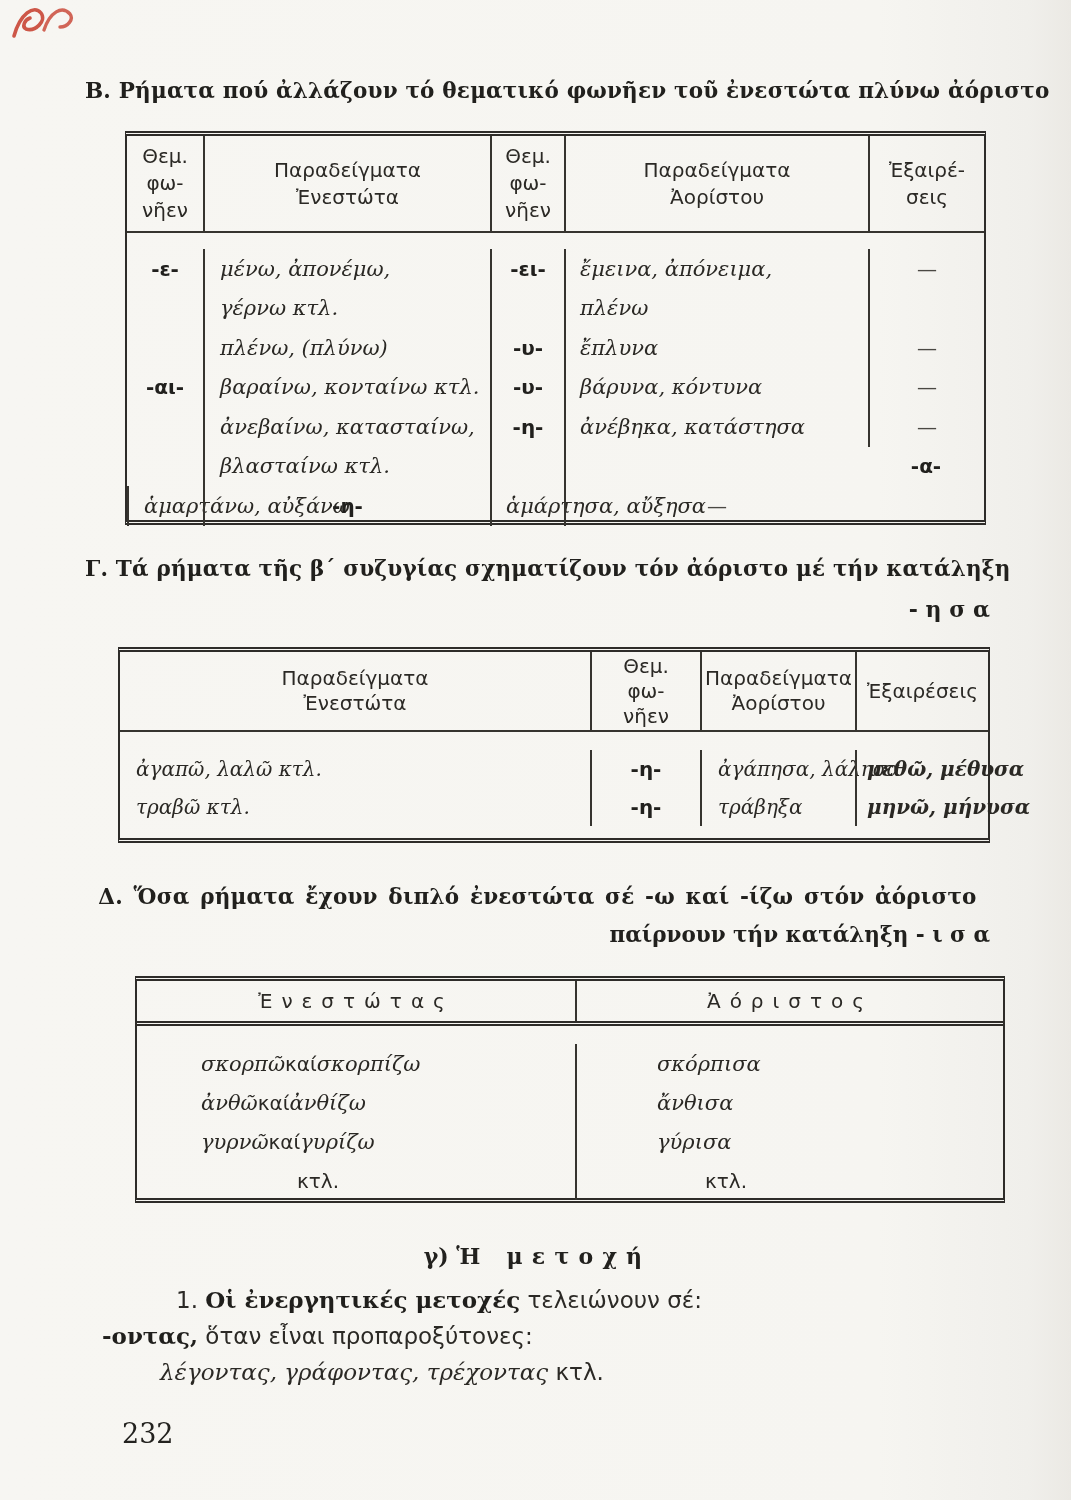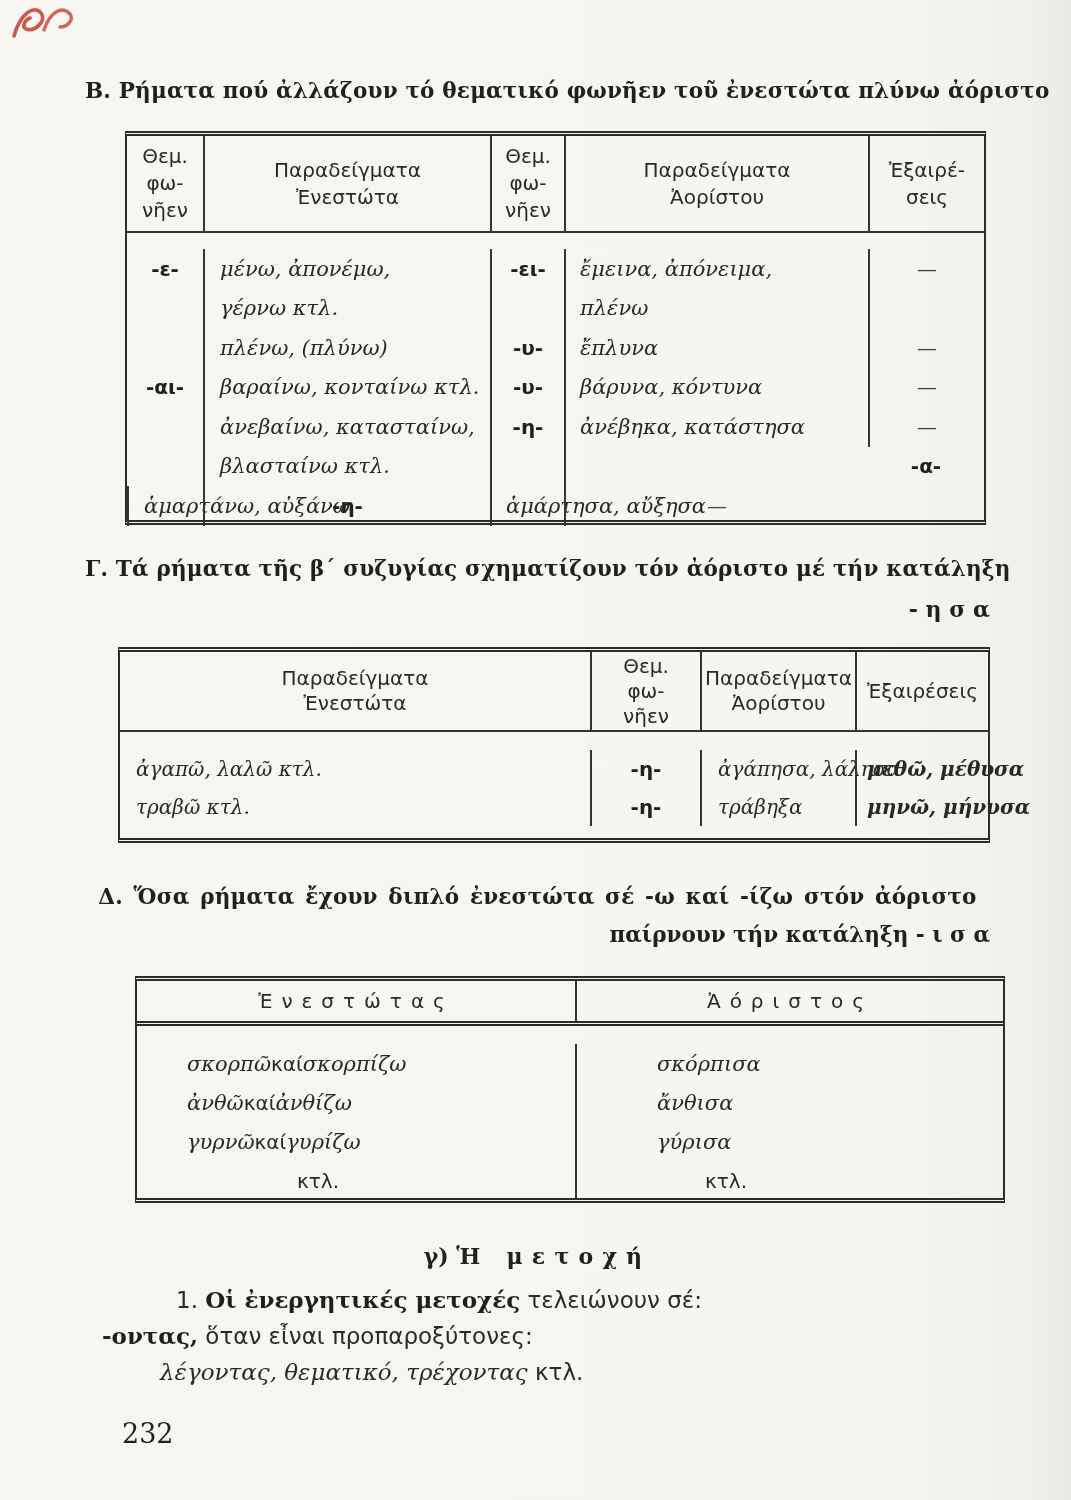--- a/index.html
+++ b/index.html
@@ -65,21 +65,21 @@
   #t2-body .c4{padding-left:10px;font-weight:bold;}
   #t2 .ex{font-size:20px;}
   
   #t3{left:135px;top:965px;width:870px;height:227px;margin-top:11px;}
   #t3 .grid{grid-template-columns:438px 1fr;}
   #t3-head{height:40px;border-bottom:5px double #2e2c29;}
   #t3-head .hdr-cell{height:40px;letter-spacing:0.45em;font-size:20px;}
   #t3-body{padding-top:18px;}
   #t3-body .grid{grid-auto-rows:39px;}
   #t3-body .cell{display:flex;align-items:center;}
-  #t3-body .c1{padding-left:50px;}
+  #t3-body .c1{padding-left:64px;}
   #t3-body .c2{padding-left:80px;}
   #t3 .conj{font-family:"DejaVu Sans", sans-serif;font-style:normal;font-size:20px;}
   
   #gamma-head{left:85px;top:1243px;width:905px;text-align:center;
     font-family:"DejaVu Serif", serif;font-weight:bold;font-size:22px;color:#22211e;}
   #gamma-head .ls{letter-spacing:0.42em;}
   .para{font-family:"DejaVu Sans", sans-serif;font-size:23px;color:#2b2925;white-space:nowrap;}
   .para .b{font-family:"DejaVu Serif", serif;font-weight:bold;color:#201f1c;}
   .para .it{font-family:"DejaVu Serif", serif;font-style:italic;}
   #para1{left:176px;top:1286px;}
@@ -258,18 +258,18 @@
 
   <div id="para1" class="abs para">
     <span>1. </span><span class="b">Οἱ ἐνεργητικές μετοχές</span><span> τελειώνουν σέ:</span>
   </div>
 
   <div id="para2" class="abs para">
     <span class="b">-οντας,</span><span> ὅταν εἶναι προπαροξύτονες:</span>
   </div>
 
   <div id="para3" class="abs para">
-    <span class="it">λέγοντας, θεματικό, τρέχοντας</span><span> κτλ.</span>
+    <span class="it">λέγοντας, γράφοντας, τρέχοντας</span><span> κτλ.</span>
   </div>
 
   <div id="pagenum" class="abs">232</div>
 
 </div>
 
 </body></html>

